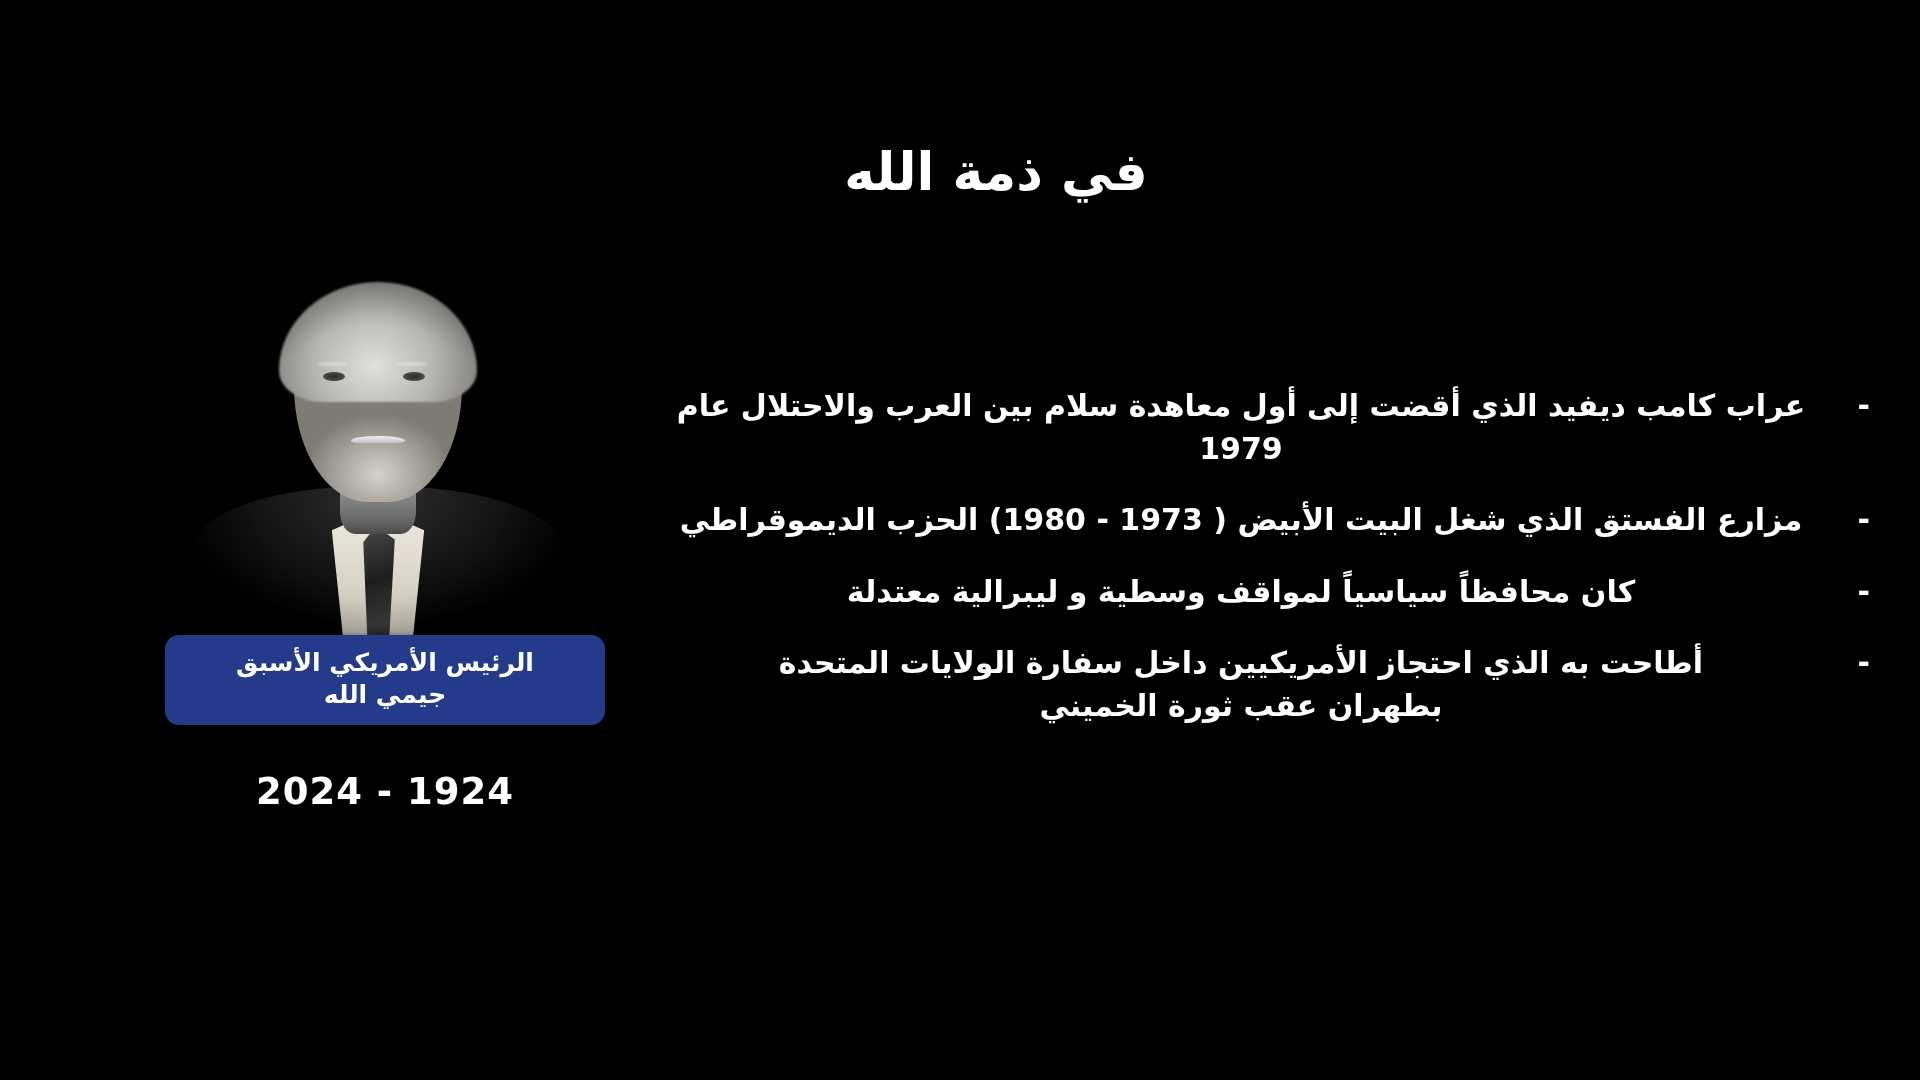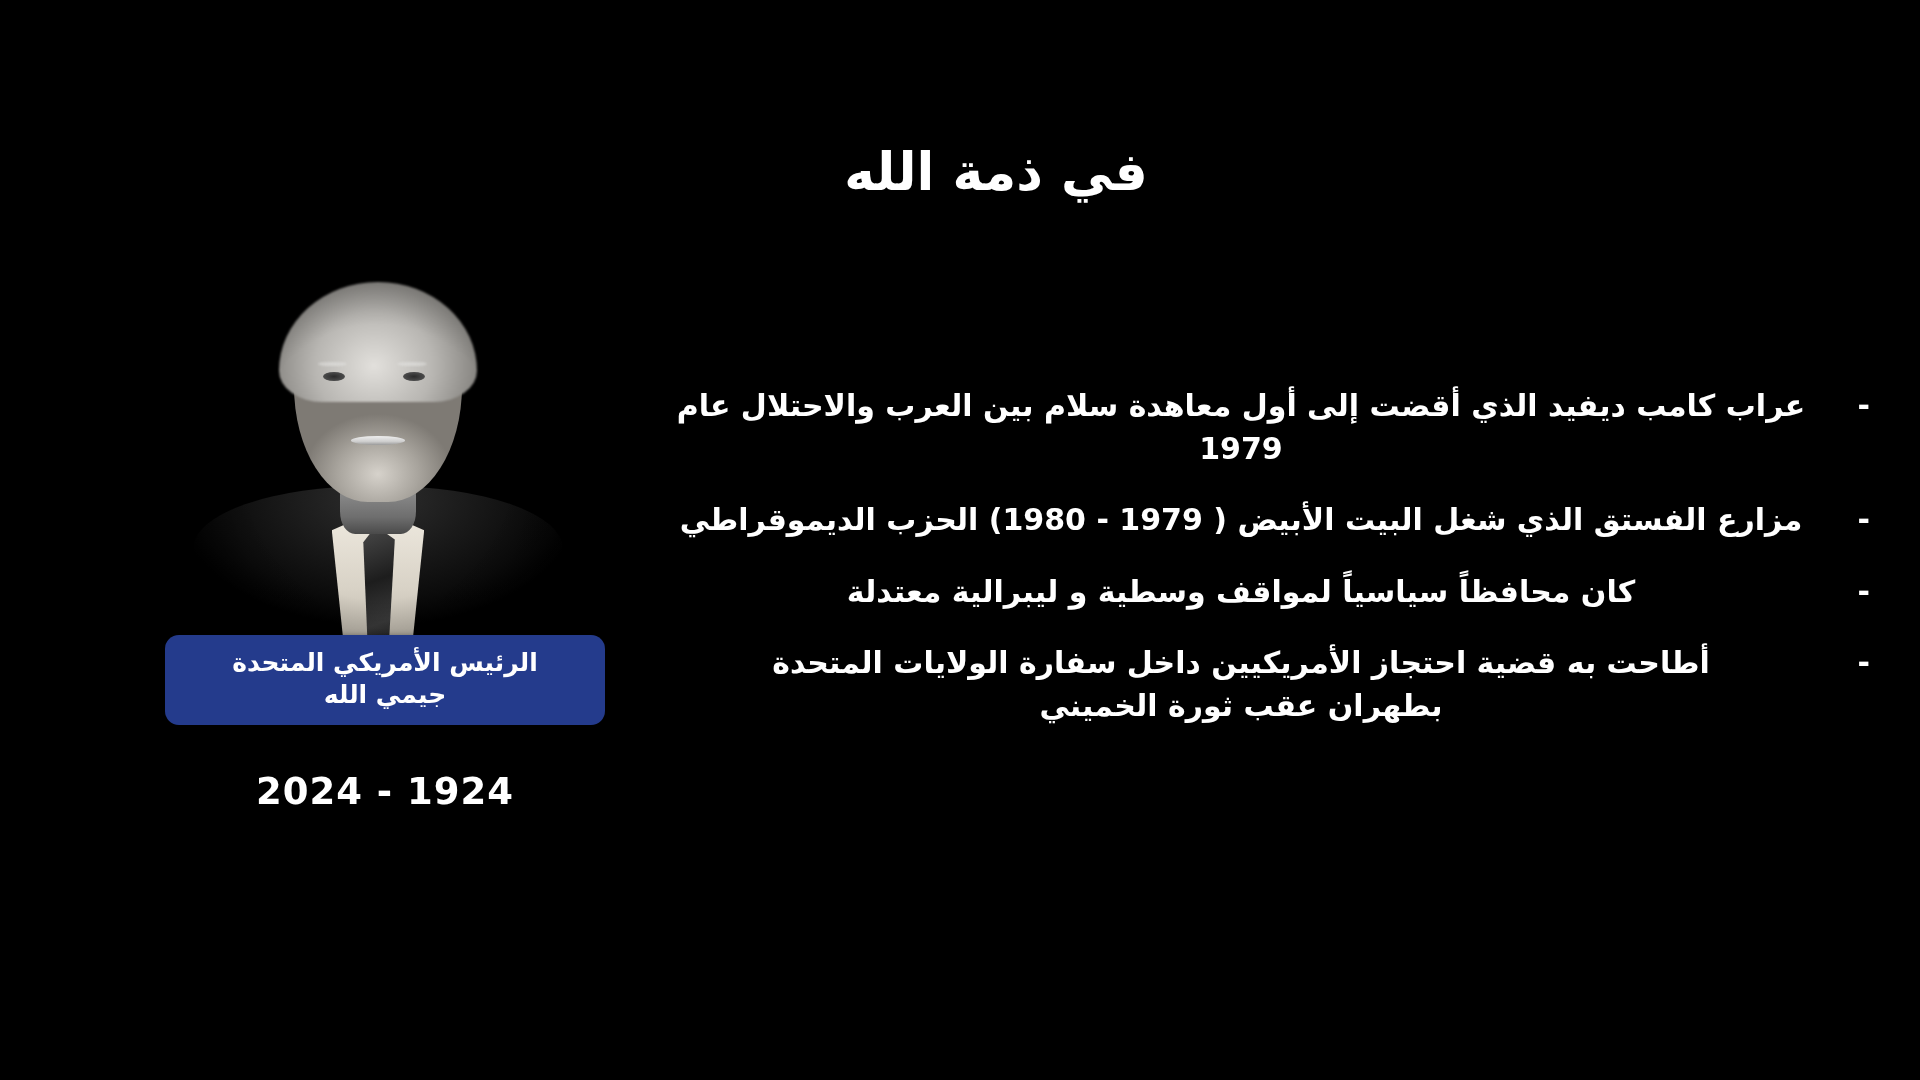--- a/index.html
+++ b/index.html
@@ -260,46 +260,46 @@
         <div class="ph-brow l"></div>
         <div class="ph-brow r"></div>
         <div class="ph-eye l"></div>
         <div class="ph-eye r"></div>
         <div class="ph-mouth"></div>
         <div class="ph-shadow"></div>
       </div>
     </div>
 
     <div id="badge">
-      <span class="line">الرئيس الأمريكي المتحدة</span>
+      <span class="line">الرئيس الأمريكي الأسبق</span>
       <span class="line">جيمي الله</span>
     </div>
 
     <div id="years">2024 - 1924</div>
 
   </div>
 
   <div id="bullets">
 
     <div class="bullet-row">
       <span class="bullet-dash">-</span>
       <span class="bullet-text">عراب كامب ديفيد الذي أقضت إلى أول معاهدة سلام بين العرب والاحتلال عام 1979</span>
     </div>
 
     <div class="bullet-row">
       <span class="bullet-dash">-</span>
-      <span class="bullet-text">مزارع الفستق الذي شغل البيت الأبيض ( 1979 - 1980) الحزب الديموقراطي</span>
+      <span class="bullet-text">مزارع الفستق الذي شغل البيت الأبيض ( 1973 - 1980) الحزب الديموقراطي</span>
     </div>
 
     <div class="bullet-row">
       <span class="bullet-dash">-</span>
       <span class="bullet-text">كان محافظاً سياسياً لمواقف وسطية و ليبرالية معتدلة</span>
     </div>
 
     <div class="bullet-row">
       <span class="bullet-dash">-</span>
-      <span class="bullet-text">أطاحت به قضية احتجاز الأمريكيين داخل سفارة الولايات المتحدة
+      <span class="bullet-text">أطاحت به الذي احتجاز الأمريكيين داخل سفارة الولايات المتحدة
 بطهران عقب ثورة الخميني</span>
     </div>
 
   </div>
 
 </div>
 
 </body></html>

